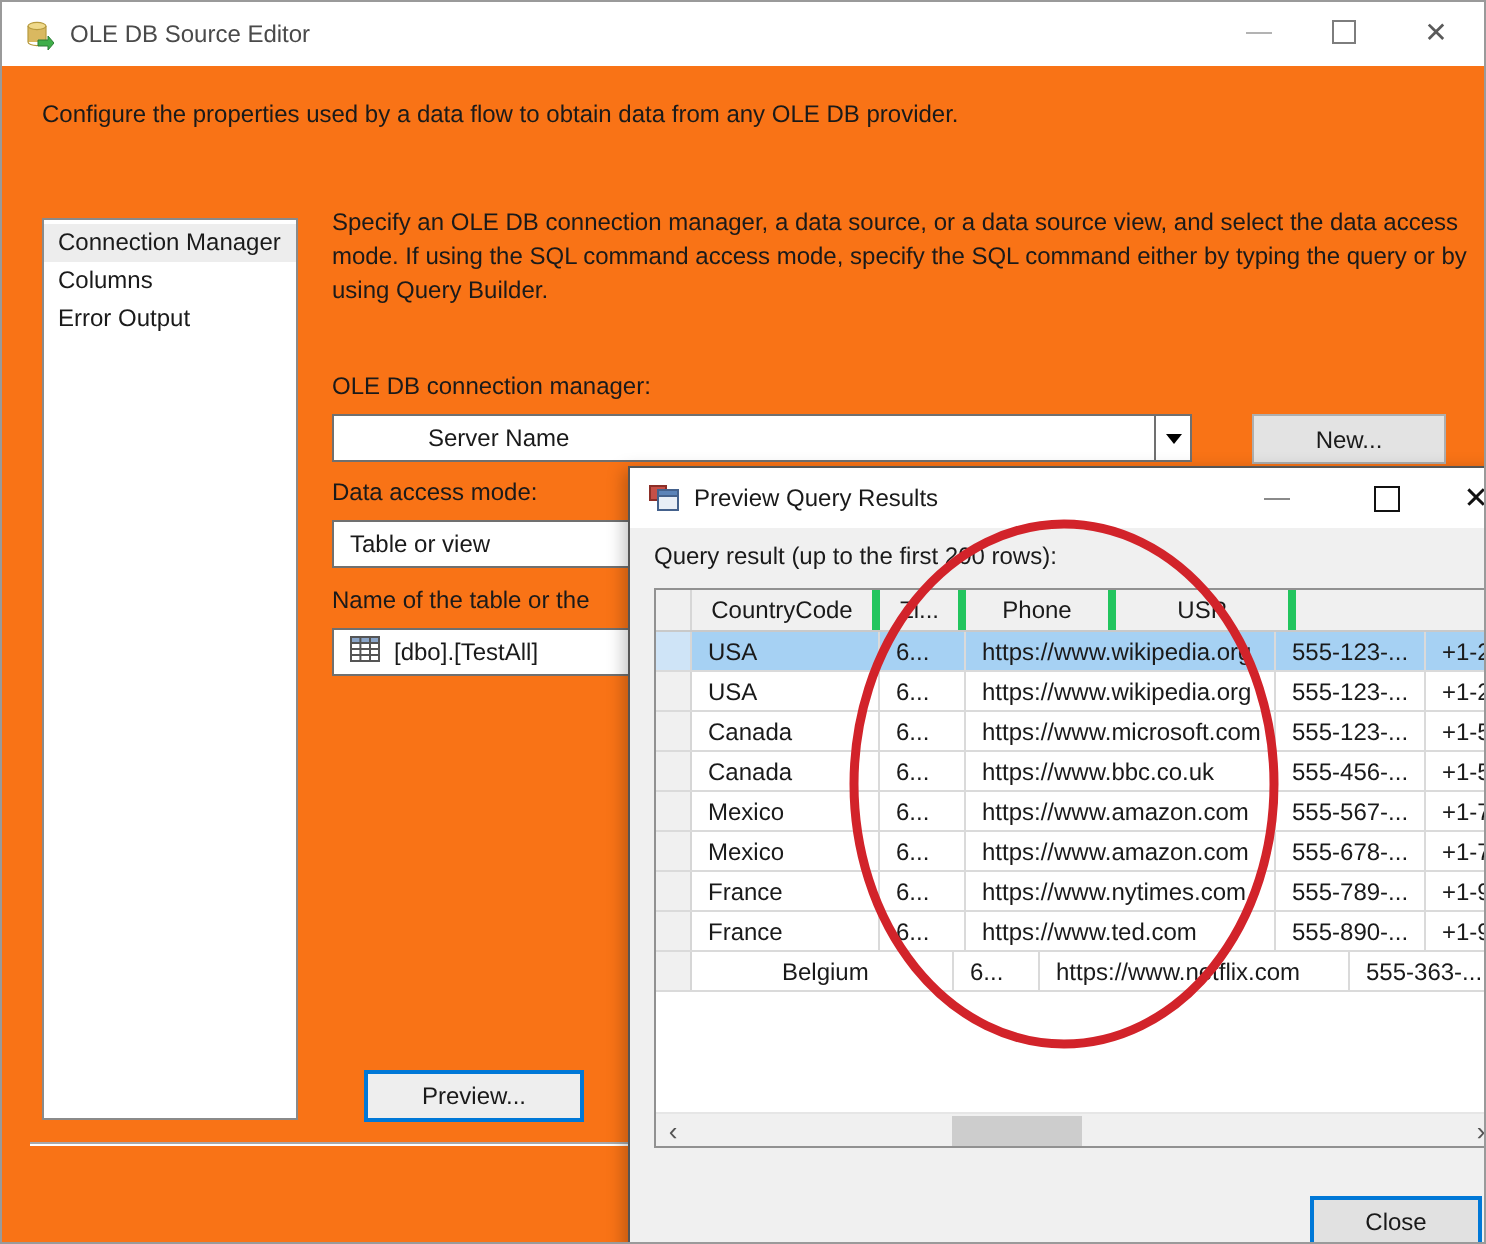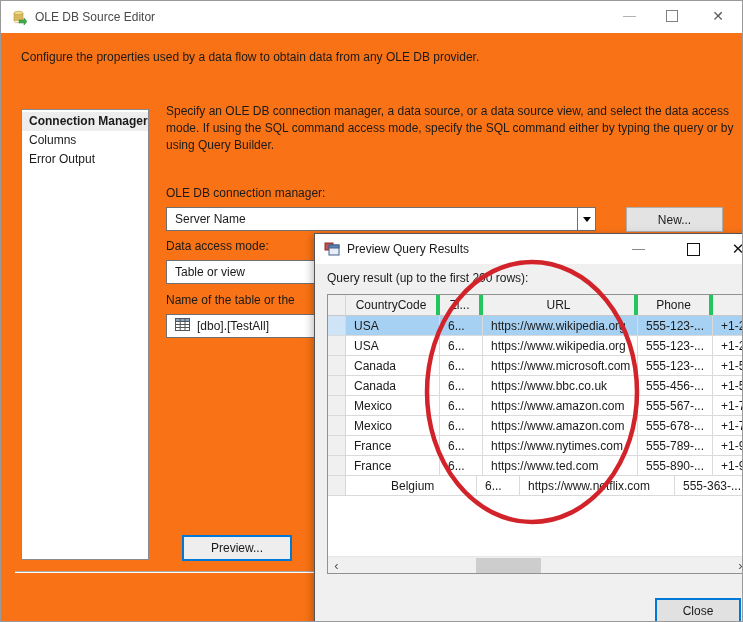--- a/index.html
+++ b/index.html
@@ -18,37 +18,37 @@
   .btn-max-main { left:656px; }
   .btn-close-main { left:702px; color:#5a5a5a; font-size:14px; }
   .min-glyph { width:13px; height:0; border-top:1px solid #b3b3b3; }
   .max-glyph { width:12px; height:12px; border:1px solid #7d7d7d; background:transparent; }
 
   .desc { position:absolute; left:20px; top:49px; width:705px; }
 
   .listbox { position:absolute; left:20px; top:108px; width:128px; height:451px;
              background:#fff; border:1px solid #8a8a8a; padding-top:2px; }
   .list-item { padding:2px 7px; height:19px; line-height:15px; white-space:nowrap; overflow:hidden; }
-  .list-item.selected { background:#ededed;font-weight:bold; }
+  .list-item.selected { background:#ededed; }
 
   .panel-text { position:absolute; left:165px; top:102px; width:578px; line-height:17px; }
 
   .field-label { position:absolute; white-space:nowrap; }
   .lbl-conn { left:165px; top:185px; }
   .lbl-mode { left:165px; top:238px; }
   .lbl-table { left:165px; top:292px; }
 
   .combo { position:absolute; height:24px; background:#fff; border:1px solid #707070;
            display:flex; align-items:center; }
   .combo-text { padding-left:8px; flex:1; white-space:nowrap; overflow:hidden; }
   .combo-arrow-box { width:18px; height:100%; border-left:1px solid #707070;
                      display:flex; align-items:center; justify-content:center; background:#fff; }
   .tri-down { width:0; height:0; border-left:4px solid transparent; border-right:4px solid transparent;
               border-top:5px solid #000; }
-  .combo-conn { left:165px; top:206px; width:430px; }
+  .combo-conn { left:165px; top:206px; width:430px;padding-left:39px; }
   .combo-mode { left:165px; top:259px; width:430px; }
 
   .btn { background:#e3e3e3; border:1px solid #aeaeae; display:flex; align-items:center;
          justify-content:center; }
   .btn-new { position:absolute; left:625px; top:206px; width:97px; height:25px; }
 
   .table-name-field { position:absolute; left:165px; top:313px; width:430px; height:24px;
                       background:#fff; border:1px solid #707070; display:flex; align-items:center; }
   .grid-icon { margin:0 7px 0 8px; }
 
@@ -190,21 +190,20 @@
       <span class="winbtn btn-close-prev">✕</span>
     </div>
 
     <div class="query-label">Query result (up to the first 200 rows):</div>
 
     <div class="grid-wrap">
       <div class="grid-head">
         <div class="gh-corner"></div>
       <div class="th" style="width: 94px;">CountryCode</div>
           <div class="th" style="width: 43px;">Zi...</div>
-          <div class="th" style="width: 155px;">URL</div>
           <div class="th" style="width: 75px;">Phone</div>
           <div class="th" style="width: 90px;">USP</div>
         </div>
       <div id="grid-body">
           <div class="tr sel">
             <div class="rowhdr"></div>
             <div class="td" style="width: 94px;">USA</div>
             <div class="td" style="width: 43px;">6...</div>
             <div class="td" style="width: 155px;">https://www.wikipedia.org</div>
             <div class="td" style="width: 75px;">555-123-...</div>

